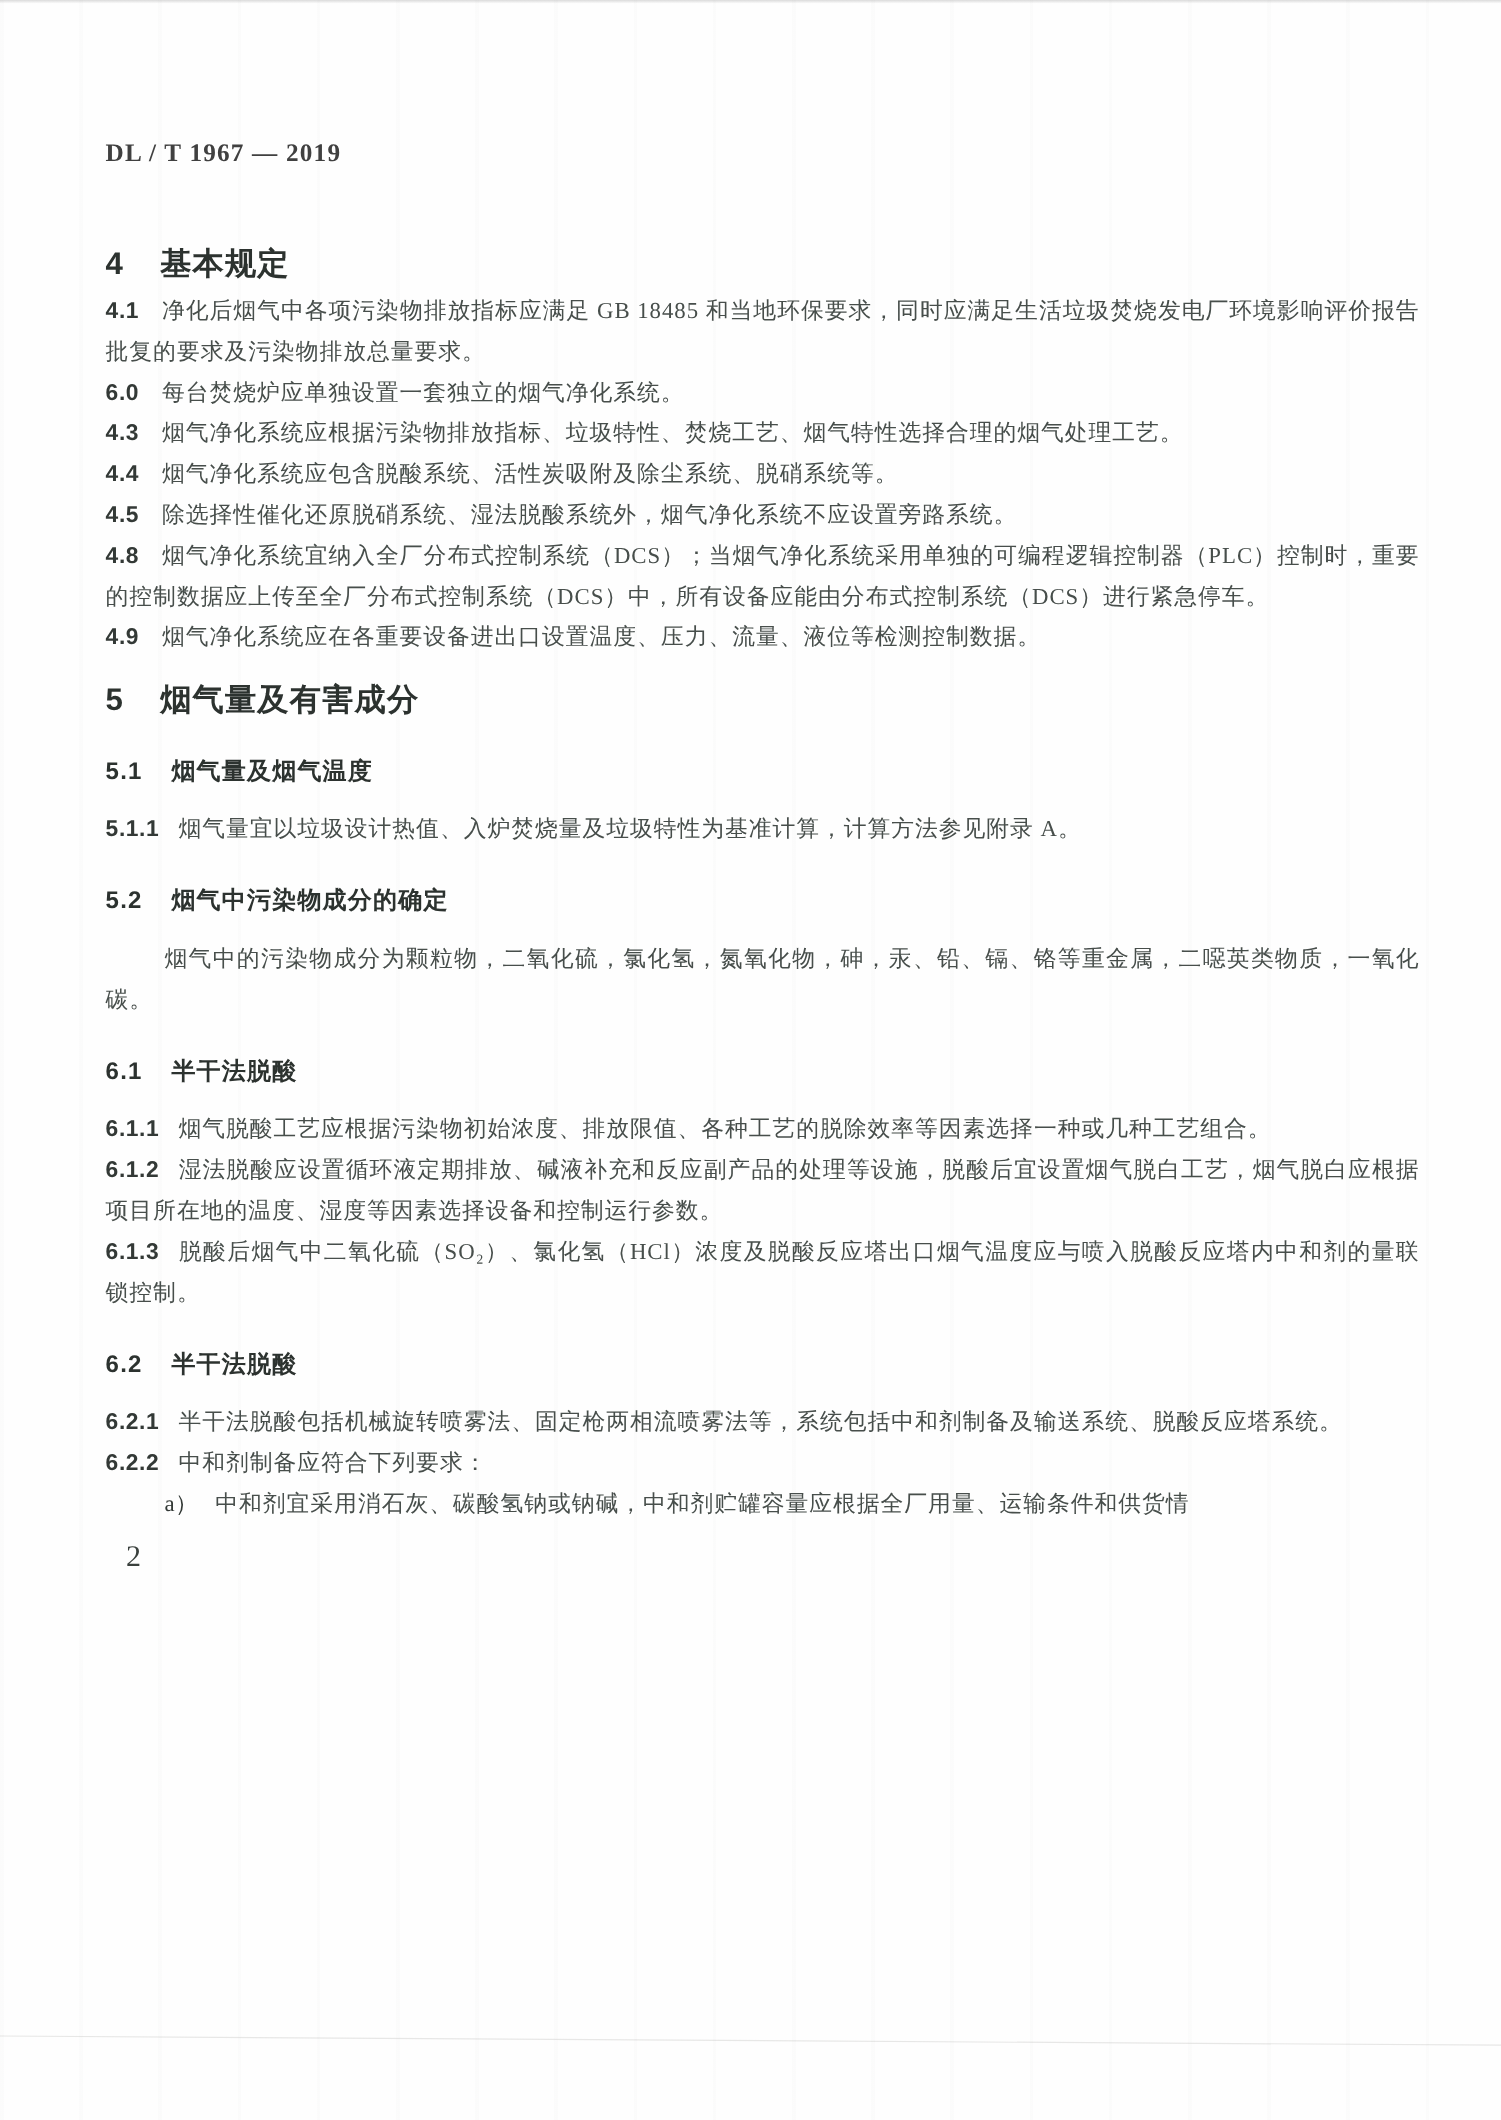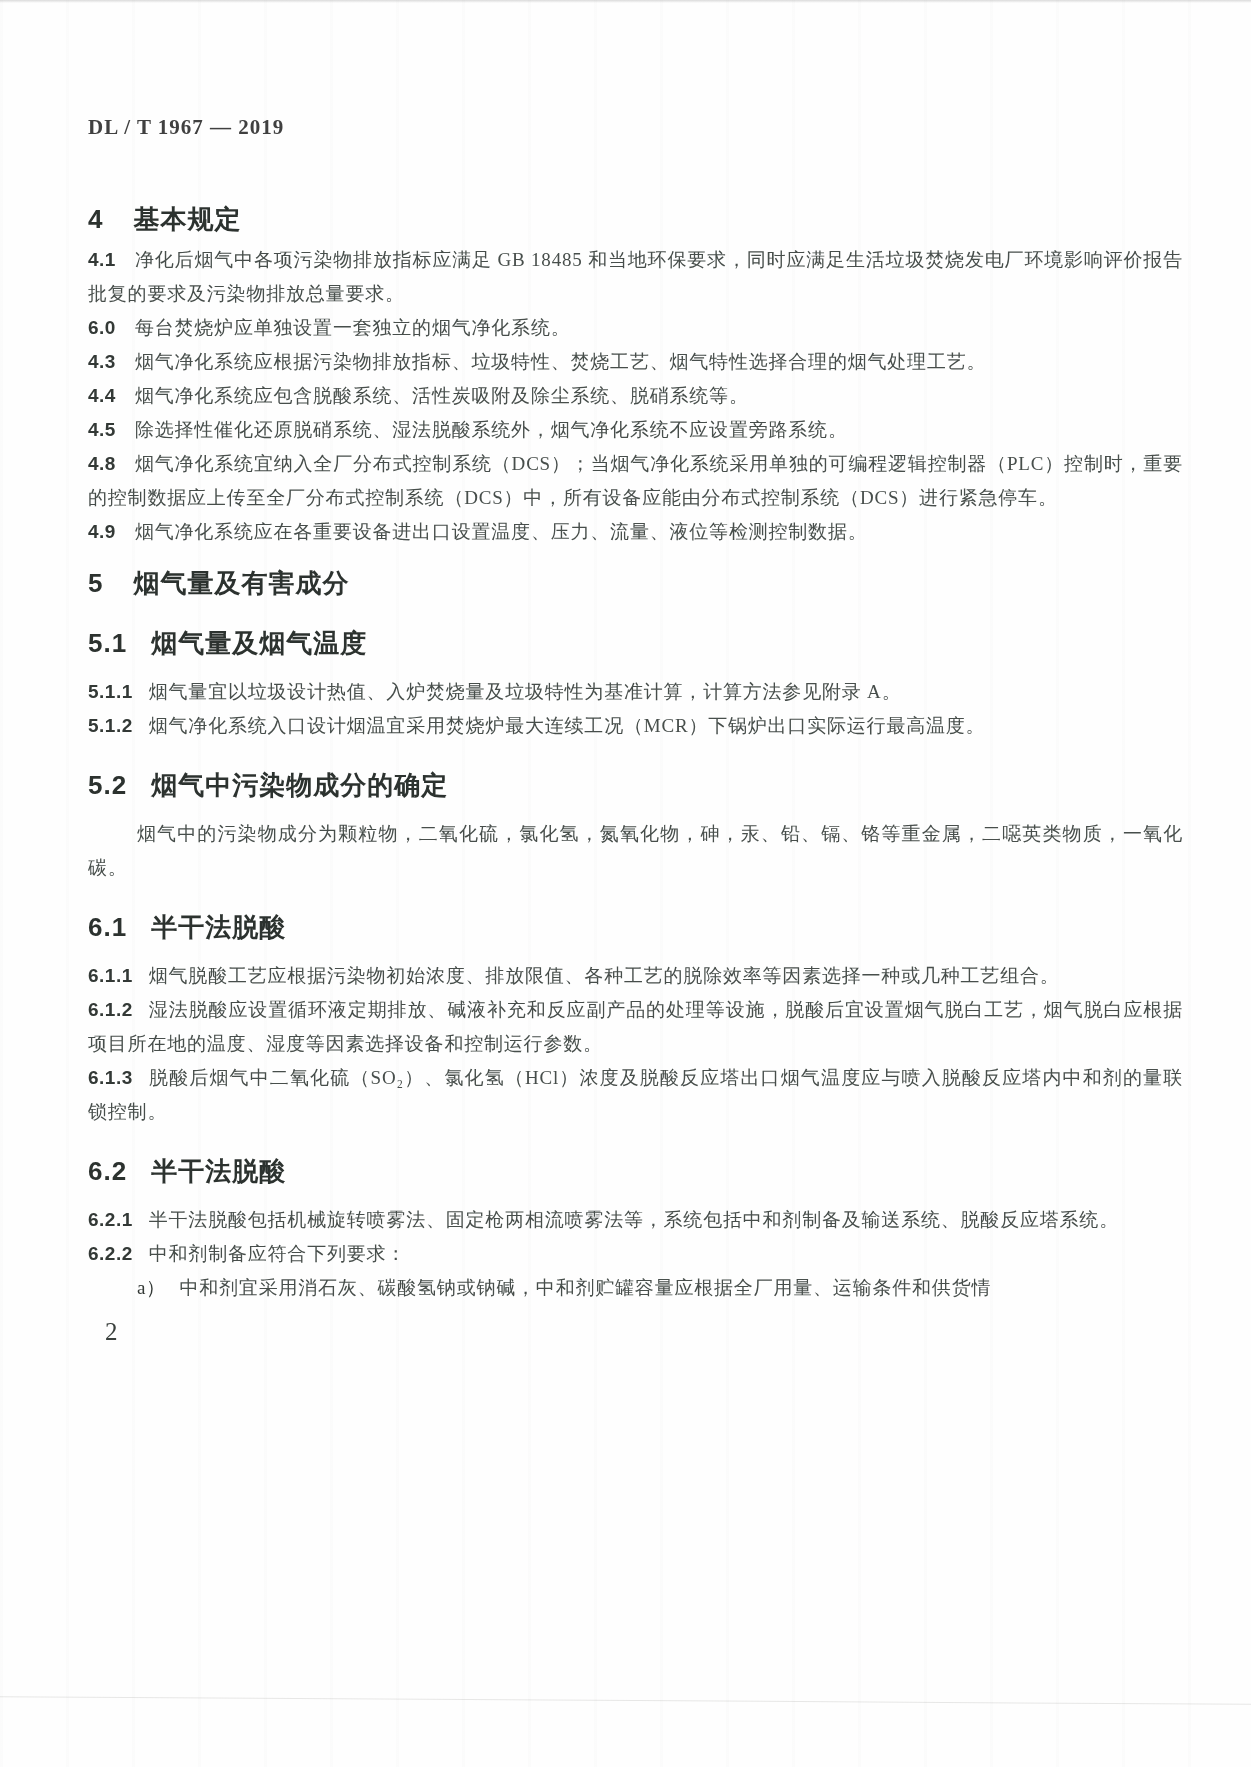--- a/index.html
+++ b/index.html
@@ -41,21 +41,21 @@
     line-height: 30px;
   }
   h2 { font-family: "Liberation Sans", sans-serif; font-weight: bold; }
   h2.sec {
     font-size: 26px; color: #2c322f;
     margin: 16px 0 6px 0; line-height: 36px;
     letter-spacing: 1px;
   }
   h2.sec-first { margin-top: 59px; }
   h2.sub {
-    font-size: 26px; color: #2c322f;
+    font-size: 20px; color: #2c322f;
     margin: 24px 0 14px 0; line-height: 36px;
     letter-spacing: 1px;
   }
   h2.sec .num { margin-right: 30px; }
   h2.sub .num { margin-right: 24px; }
   p.clause {
     margin: 0;
     font-size: 19px;
     line-height: 34px;
     text-align: justify;
@@ -126,23 +126,20 @@
     <span class="num">5</span><span>烟气量及有害成分</span>
   </h2>
 
   <h2 class="sub">
     <span class="num">5.1</span><span>烟气量及烟气温度</span>
   </h2>
 
   <p class="clause">
     <span class="num num-wide">5.1.1</span><span>烟气量宜以垃圾设计热值、入炉焚烧量及垃圾特性为基准计算，计算方法参见附录 A。</span>
   </p>
-  <p class="clause">
-    <span class="num num-wide">5.1.2</span><span>烟气净化系统入口设计烟温宜采用焚烧炉最大连续工况（MCR）下锅炉出口实际运行最高温度。</span>
-  </p>
 
   <h2 class="sub">
     <span class="num">5.2</span><span>烟气中污染物成分的确定</span>
   </h2>
 
   <p class="clause indent">
     <span>烟气中的污染物成分为颗粒物，二氧化硫，氯化氢，氮氧化物，砷，汞、铅、镉、铬等重金属，二噁英类物质，一氧化碳。</span>
   </p>
 
 

